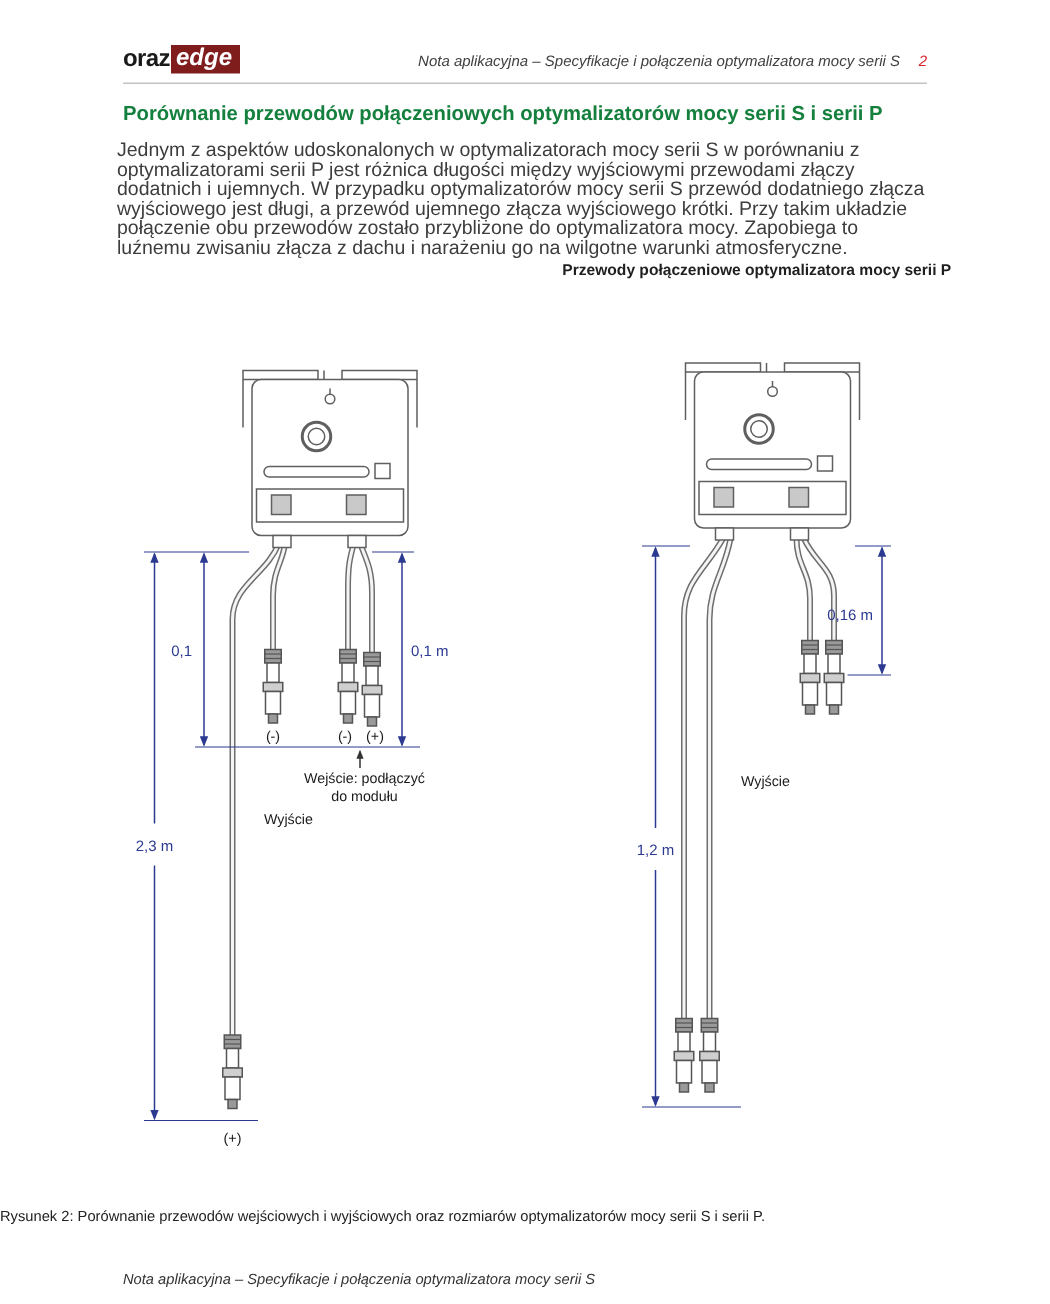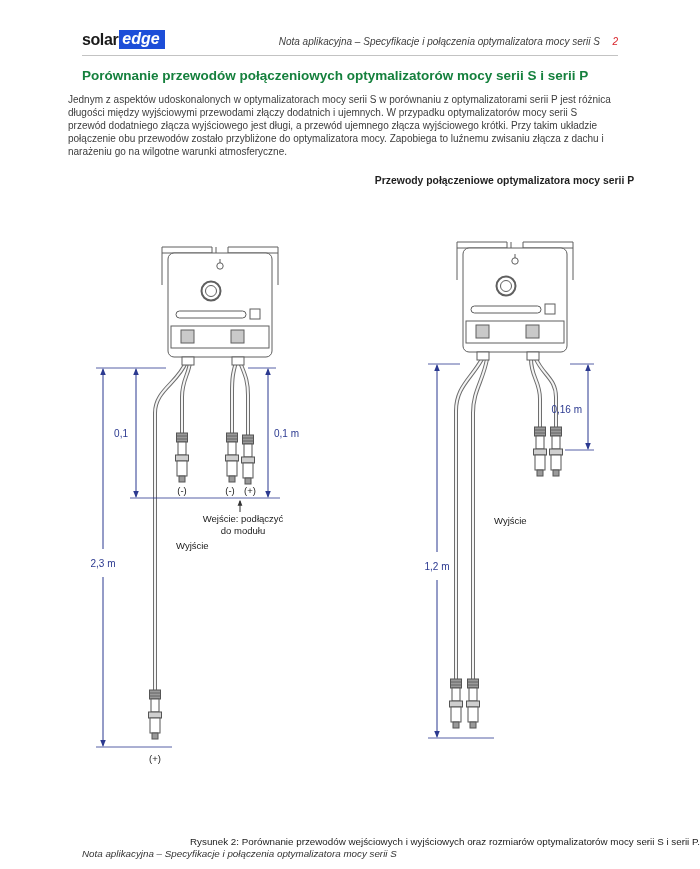--- a/index.html
+++ b/index.html
@@ -10,67 +10,67 @@
   }
   
   .header {
     position:absolute; left:82px; right:82px; top:30px;
     display:flex; justify-content:space-between; align-items:flex-end;
     padding-bottom:6px; border-bottom:1px solid #c3c3c3;
   }
   .logo { display:flex; align-items:center; line-height:1; }
   .logo-solar { font-size:16px; font-weight:bold; color:#1a1a1a; letter-spacing:-0.4px; }
   .logo-edge  { font-size:16px; font-weight:bold; font-style:italic; color:#fff;
-                background:#1d4ed8; padding:1px 5px 2px 3px; margin-left:1px; }
+                background:#7f1d1d; padding:1px 5px 2px 3px; margin-left:1px; }
   .doc-ref  { font-size:10px; font-style:italic; color:#404040; }
   .page-num { font-size:10px; font-style:italic; color:#D8232A; margin-left:8px; }
   
   .title {
     position:absolute; left:82px; top:68px;
     font-size:13.5px; font-weight:bold; color:#15803d;
   }
   .body-text {
-    position:absolute; left:68px; top:93px; width:544px;
-    font-size:10px; line-height:13px; color:#3d3d3d;
+    position:absolute; left:78px; top:93px; width:544px;
+    font-size:13px; line-height:13px; color:#3d3d3d;
   }
   
   .fig-label { position:absolute; top:175px; font-size:10.4px; font-weight:bold;
                color:#1f1f1f; text-align:center; }
   .fig-label.s { left:95px;  width:290px; }
   .fig-label.p { left:372px; width:265px; }
   
   .drawing { position:absolute; left:0; top:0; width:700px; height:869px; }
   svg text { font-family:"Liberation Sans", sans-serif; }
   .dln  { stroke:#5f5f5f; stroke-width:1; }
   .dln2 { stroke:#5f5f5f; stroke-width:2; }
   .cable-outer { fill:none; stroke:#6e6e6e; stroke-width:4; }
   .cable-inner { fill:none; stroke:#f4f4f4; stroke-width:2; }
   .dim   { stroke:#2B3990; stroke-width:1; fill:none; }
   .ext   { stroke:#2B3990; stroke-width:0.8; fill:none; }
   .leader{ stroke:#333; stroke-width:1; fill:none; }
   .dim-text { fill:#2B3990; font-size:10px; }
   .lbl-text { fill:#1a1a1a; font-size:9.5px; }
   
   .caption {
-    position:absolute; left:0; top:806px; width:700px; text-align:right;
-    font-size:9.8px; color:#222;margin-top:30px;
+    position:absolute; left:0; top:806px; width:700px; text-align:left;
+    font-size:9.8px; color:#222;
   }
   .footer {
     position:absolute; left:82px; top:848px;
     font-size:9.8px; font-style:italic; color:#333;
   }
 </style>
 </head>
 <body>
 
 <div class="page">
 
   <div class="header">
     <div class="logo">
-      <span class="logo-solar">solar</span>
+      <span class="logo-solar">oraz</span>
         <span class="logo-edge">edge</span>
     </div>
     <div>
       <span class="doc-ref">Nota aplikacyjna – Specyfikacje i połączenia optymalizatora mocy serii S</span>
       <span class="page-num">2</span>
     </div>
   </div>
 
   <h1 class="title">Porównanie przewodów połączeniowych optymalizatorów mocy serii S i serii P</h1>
   <p class="body-text">Jednym z aspektów udoskonalonych w optymalizatorach mocy serii S w porównaniu z optymalizatorami serii P jest różnica długości między wyjściowymi przewodami złączy dodatnich i ujemnych. W przypadku optymalizatorów mocy serii S przewód dodatniego złącza wyjściowego jest długi, a przewód ujemnego złącza wyjściowego krótki. Przy takim układzie połączenie obu przewodów zostało przybliżone do optymalizatora mocy. Zapobiega to luźnemu zwisaniu złącza z dachu i narażeniu go na wilgotne warunki atmosferyczne.</p>

